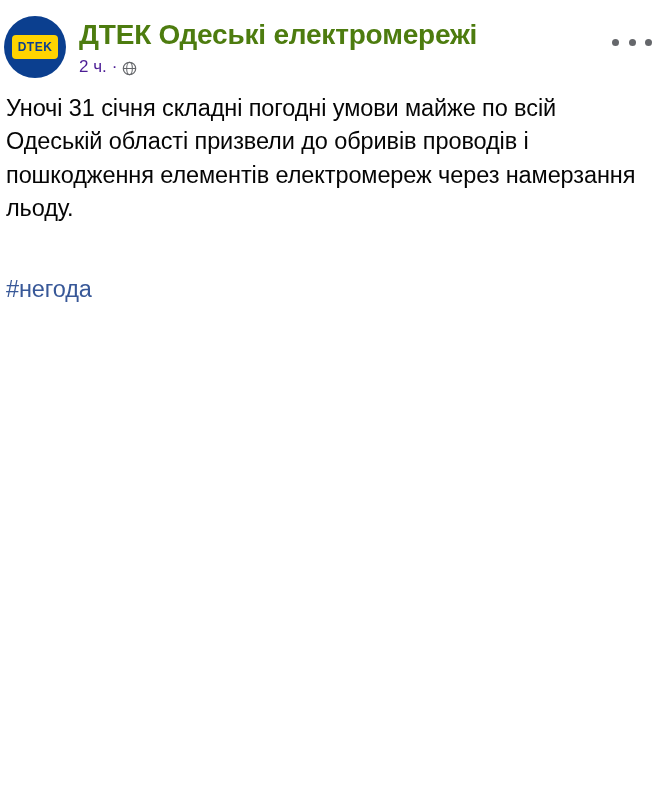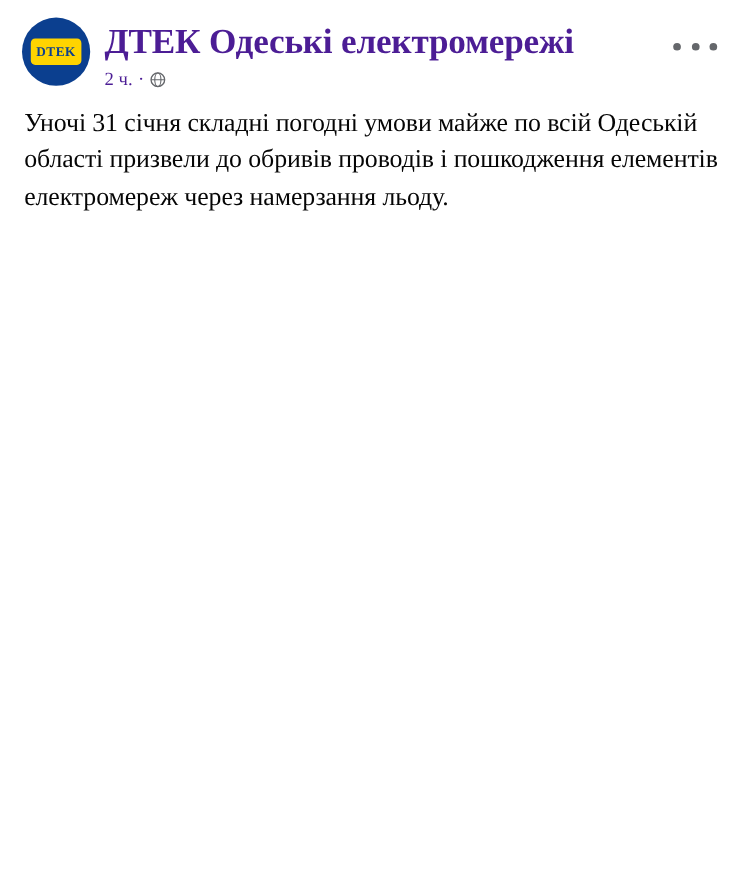--- a/index.html
+++ b/index.html
@@ -10,23 +10,22 @@
   body {
     width: 672px;
     height: 800px;
     font-family: "Liberation Sans", sans-serif;
     color: #050505;
     overflow: hidden;
   }
   .post {
     width: 672px;
     box-sizing: border-box;
-    padding: 16px 14px 0 20px;
+    padding: 16px 14px 0 4px;
     background: #ffffff;
-    font-family: Liberation Serif, serif;
   }
   .post-header {
     display: flex;
     align-items: flex-start;
     position: relative;
     margin-bottom: 14px;
   }
   .avatar {
     width: 62px;
     height: 62px;
@@ -55,23 +54,23 @@
     letter-spacing: 0.5px;
   }
   .header-text {
     margin-left: 13px;
     display: flex;
     flex-direction: column;
     justify-content: center;
     padding-top: 3px;
   }
   .page-name {
-    font-size: 32px;
+    font-size: 28px;
     font-weight: bold;
-    color: #4c1d95;
+    color: #4d7c0f;
     line-height: 1.15;
     letter-spacing: -0.2px;
   }
   .meta-row {
     display: flex;
     align-items: center;
     margin-top: 6px;
     font-size: 17px;
     color: #4c1d95;
   }
@@ -157,15 +156,16 @@
     <div class="more-btn">
       <i></i>
       <i></i>
       <i></i>
     </div>
 
   </div>
 
   <div class="post-body">
     <p class="para">Уночі 31 січня складні погодні умови майже по всій Одеській області призвели до обривів проводів і пошкодження елементів електромереж через намерзання льоду.</p>
+    <span class="hashtag">#негода</span>
   </div>
 
 </div>
 
 </body></html>

